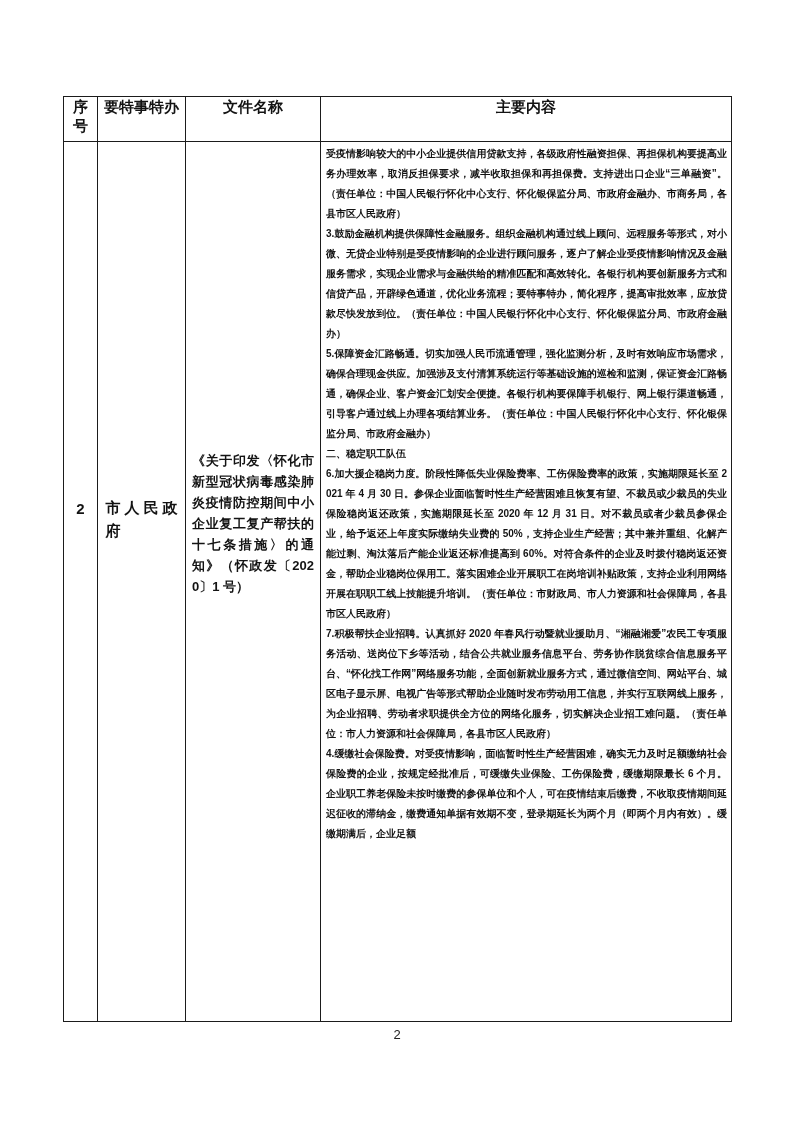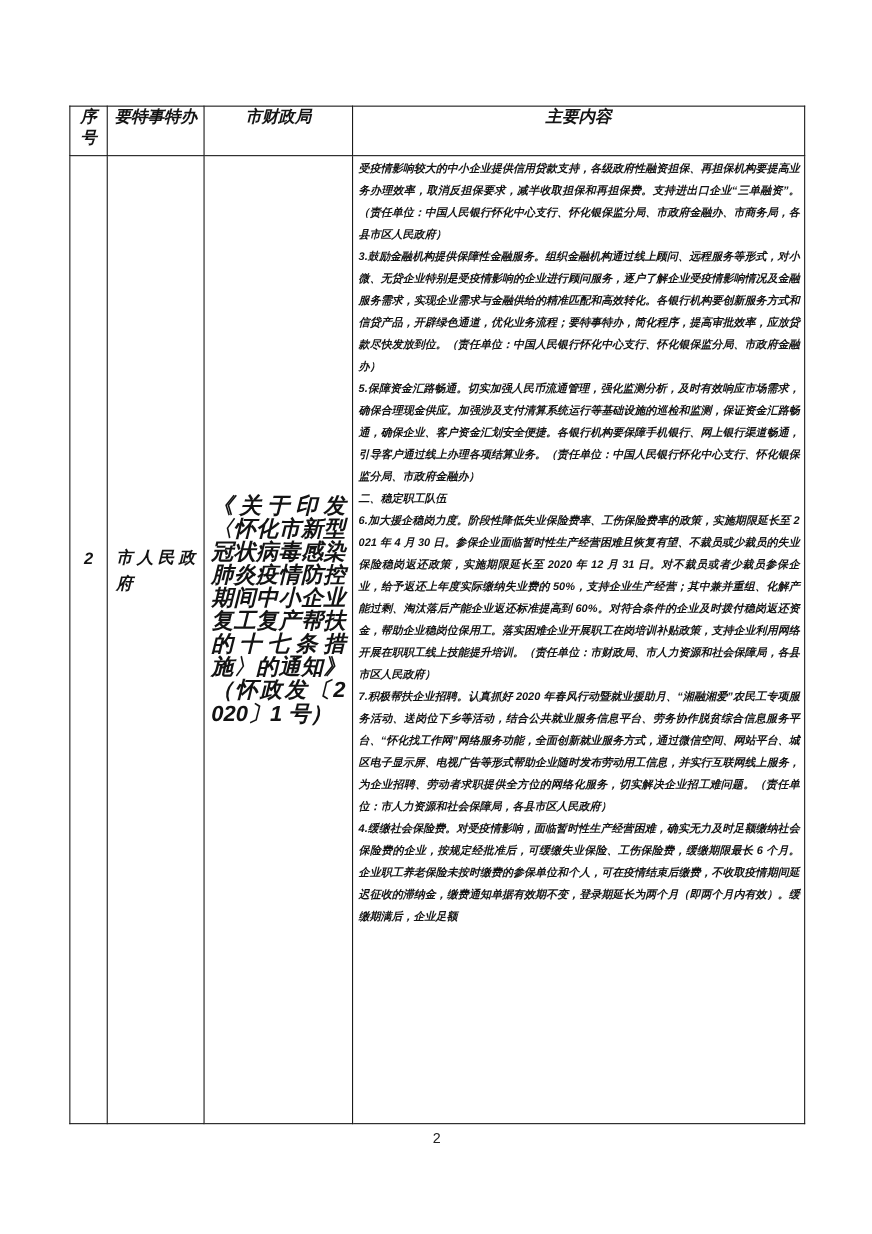--- a/index.html
+++ b/index.html
@@ -27,21 +27,20 @@
     border-collapse: collapse;
     table-layout: fixed;
   }
   table.doc-table th,
   table.doc-table td {
     border: 1.5px solid #1b1b1b;
     padding: 0;
     vertical-align: top;
     font-weight: bold;
     color: #131313;
-    font-style: italic;
   }
   th.hdr {
     height: 44px;
     vertical-align: middle;
     text-align: center;
     font-size: 15px;
     line-height: 19px;
     font-weight: bold;
   }
   .hdr-serial-inner {
@@ -60,21 +59,21 @@
     width: 72px;
     margin: 354px auto 0 auto;
     font-size: 15px;
     line-height: 23px;
     text-align: justify;
     word-break: break-all;
   }
   .title-inner {
     width: 122px;
     margin: 308px auto 0 auto;
-    font-size: 20px;
+    font-size: 13px;
     line-height: 21px;
     text-align: justify;
     word-break: break-all;
   }
   .content-inner {
     padding: 2px 4px 0 5px;
     font-size: 10px;
     line-height: 20px;
     text-align: justify;
     word-break: break-all;
@@ -104,21 +103,21 @@
     </colgroup>
     <thead>
       <tr>
         <th class="hdr">
           <div class="hdr-serial-inner">序号</div>
         </th>
         <th class="hdr">
           <span>要特事特办</span>
         </th>
         <th class="hdr">
-          <span>市财政局</span>
+          <span>文件名称</span>
         </th>
         <th class="hdr">
           <span>主要内容</span>
         </th>
       </tr>
     </thead>
     <tbody>
       <tr>
         <td class="body-cell">
           <div class="serial-inner">2</div>

